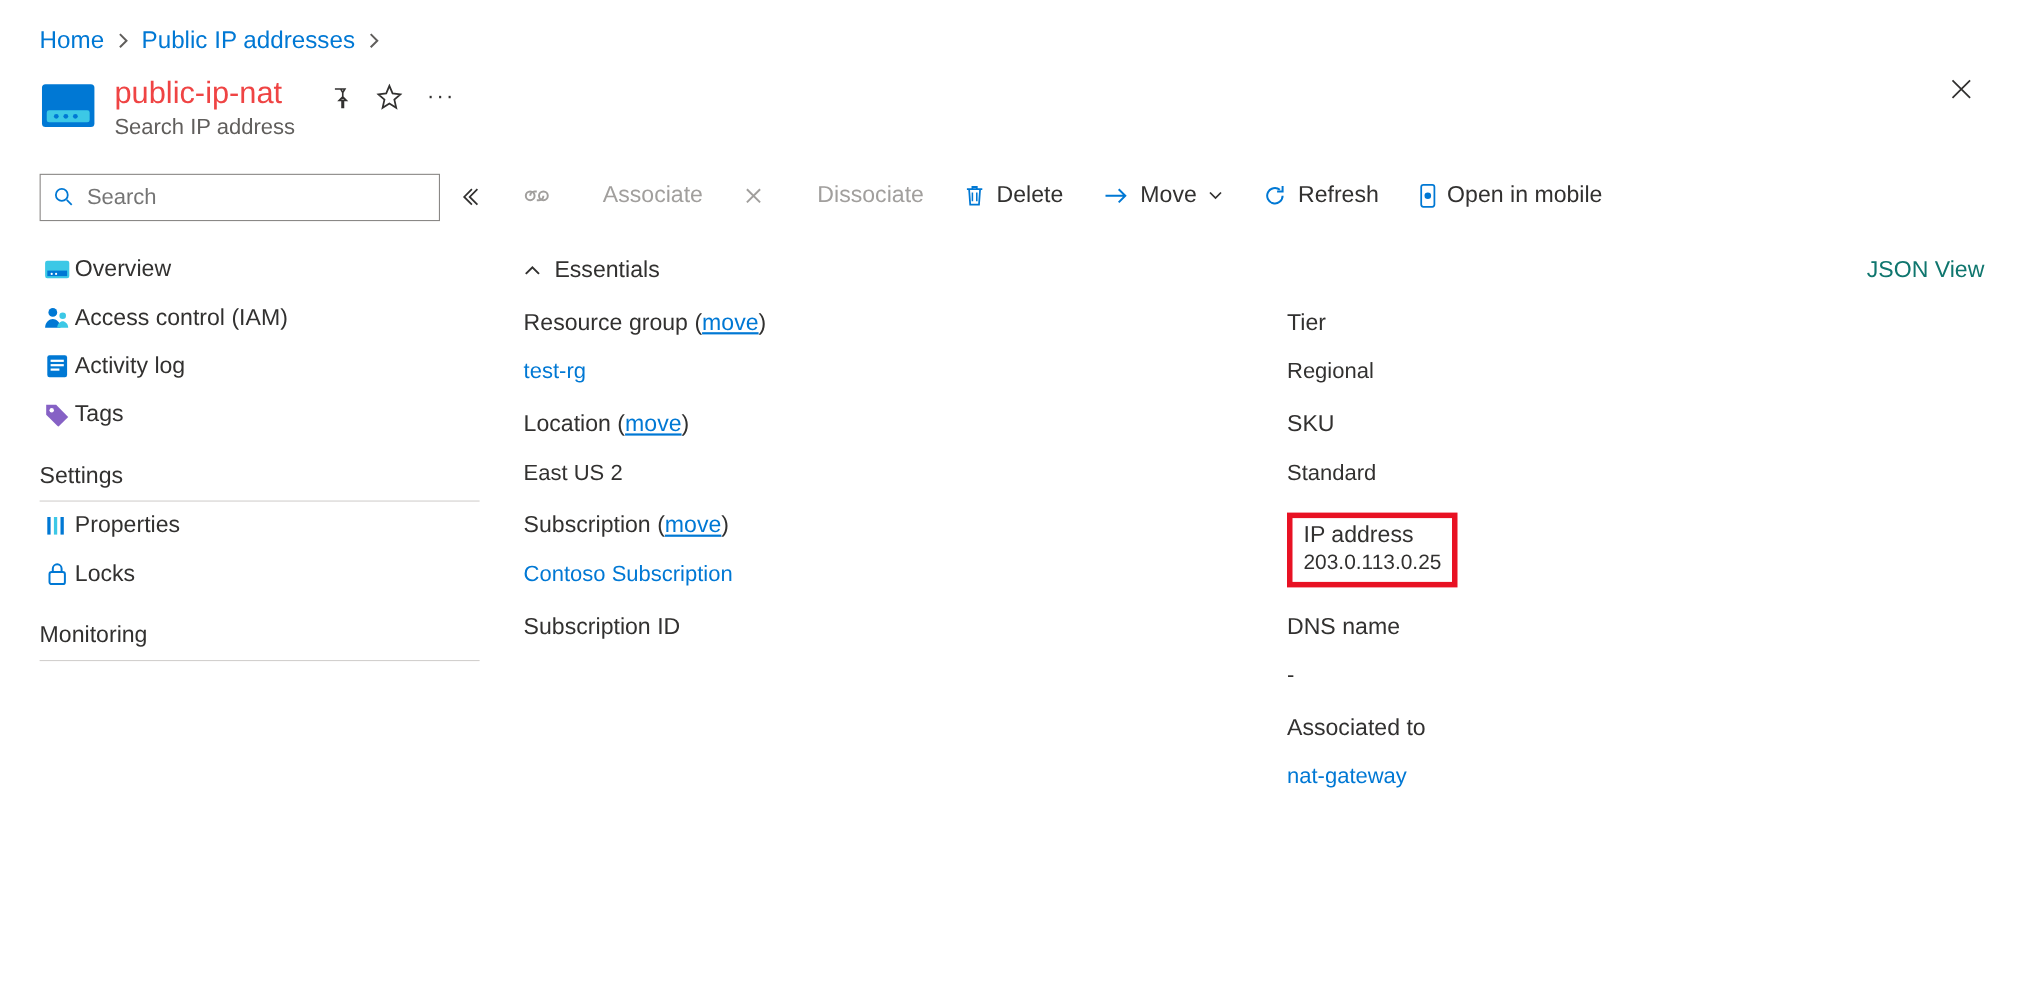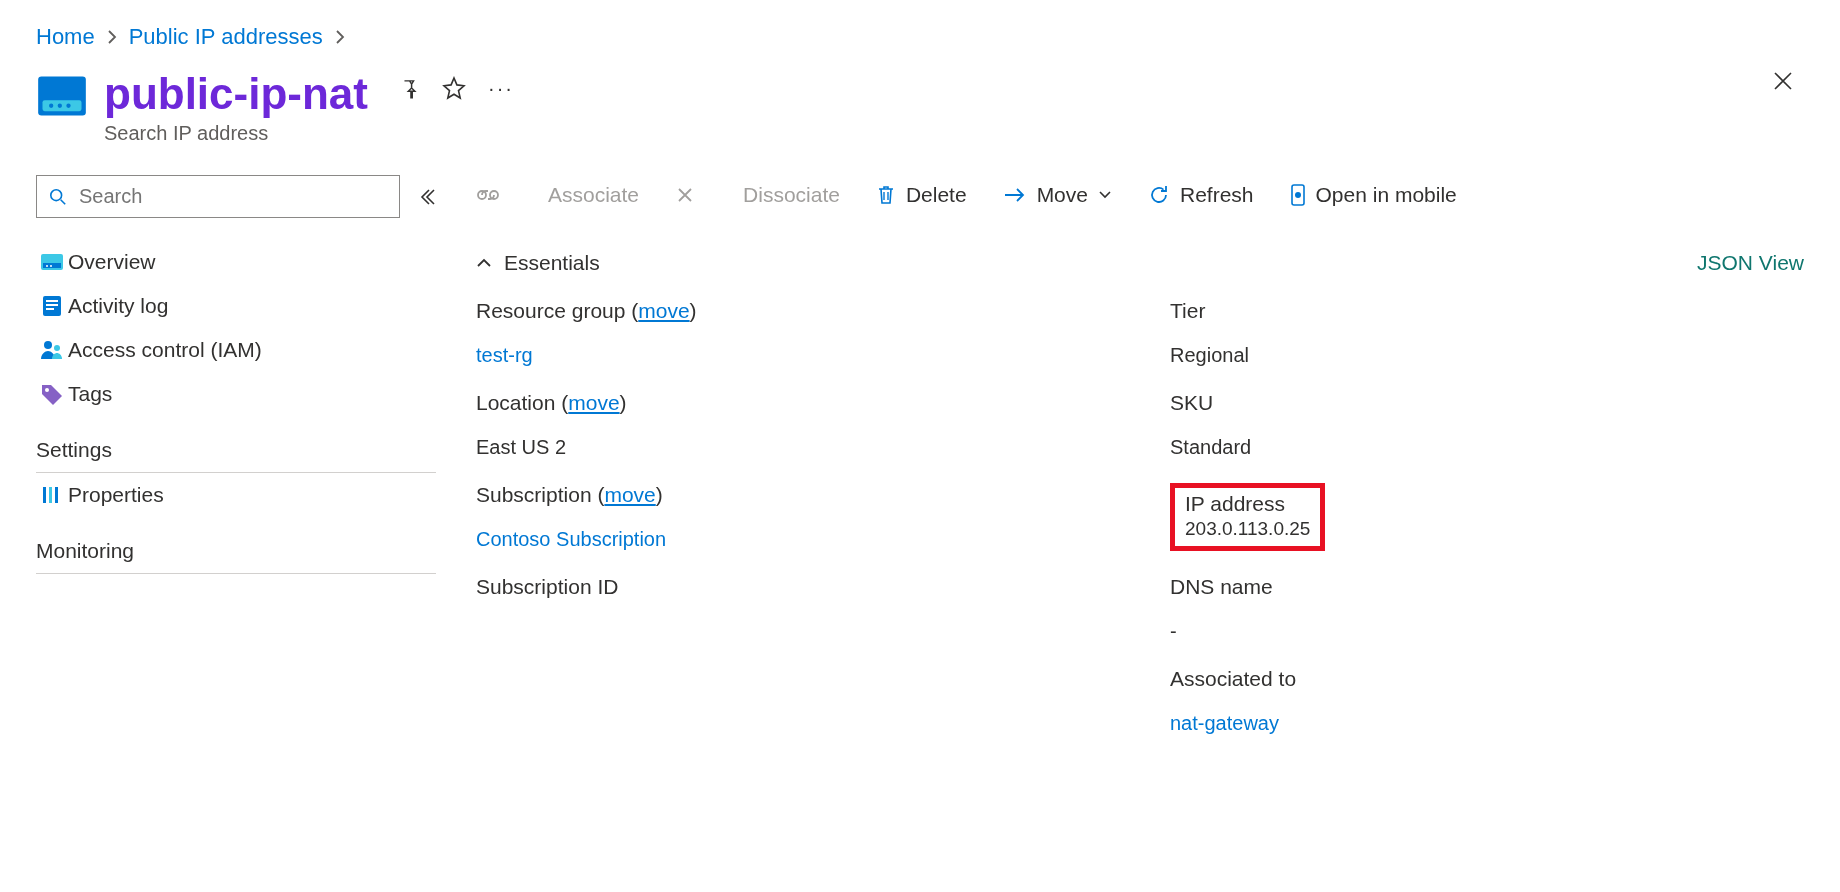--- a/index.html
+++ b/index.html
@@ -31,24 +31,24 @@
     gap: 16px;
   }
   .resource-icon {
     width: 52px;
     height: 52px;
     flex-shrink: 0;
   }
   .resource-title-block { display: flex; align-items: flex-start; flex: 1; }
   .title-text-stack { display: flex; flex-direction: column; }
   .resource-name {
-    font-size: 44px;
-    font-weight: 700;
+    font-size: 28px;
+    font-weight: 400;
     line-height: 1.1;
-    color: #6d28d9;
+    color: #ef4444;
   }
   .resource-subtype {
     font-size: 20px;
     color: #605e5c;
     margin-top: 4px;
   }
   .header-icons {
     display: flex;
     align-items: center;
     gap: 22px;
@@ -278,62 +278,71 @@
               <rect x="1" y="3" width="22" height="16" rx="2" fill="#3cc8e6"></rect>
               <rect x="3" y="12" width="18" height="5" fill="#0078d4"></rect>
               <circle cx="7" cy="15" r="1" fill="#fff"></circle>
               <circle cx="11" cy="15" r="1" fill="#fff"></circle>
             </svg>
         </span>
         <span>Overview</span>
       </div>
       <div class="nav-item">
         <span class="nic">
+          <svg width="24" height="22" viewBox="0 0 24 22">
+              <circle cx="8" cy="6" r="4" fill="#0078d4"></circle>
+              <path d="M1 20c0-5 4-8 7-8s7 3 7 8" fill="#0078d4"></path>
+              <circle cx="17" cy="9" r="3" fill="#3cc8e6"></circle>
+              <path d="M12 20c0-4 3-6 5-6s5 2 5 6" fill="#3cc8e6"></path>
+            </svg>
+        </span>
+        <span>Access control (IAM)</span>
+      </div>
+      <div class="nav-item">
+        <span class="nic">
           <svg width="22" height="24" viewBox="0 0 22 24">
               <rect x="2" y="2" width="18" height="20" rx="2" fill="#0078d4"></rect>
               <rect x="5" y="6" width="12" height="2" fill="#fff"></rect>
               <rect x="5" y="10" width="12" height="2" fill="#fff"></rect>
               <rect x="5" y="14" width="8" height="2" fill="#fff"></rect>
             </svg>
         </span>
         <span>Activity log</span>
       </div>
       <div class="nav-item">
         <span class="nic">
           <svg width="24" height="22" viewBox="0 0 24 22">
-              <circle cx="8" cy="6" r="4" fill="#0078d4"></circle>
-              <path d="M1 20c0-5 4-8 7-8s7 3 7 8" fill="#0078d4"></path>
-              <circle cx="17" cy="9" r="3" fill="#3cc8e6"></circle>
-              <path d="M12 20c0-4 3-6 5-6s5 2 5 6" fill="#3cc8e6"></path>
-            </svg>
-        </span>
-        <span>Access control (IAM)</span>
-      </div>
-      <div class="nav-item">
-        <span class="nic">
-          <svg width="24" height="22" viewBox="0 0 24 22">
               <path d="M2 2h9l11 11-9 9L2 11z" fill="#8661c5"></path>
               <circle cx="7" cy="7" r="2" fill="#fff"></circle>
             </svg>
         </span>
         <span>Tags</span>
       </div>
 
       <div class="nav-section">Settings</div>
 
       <div class="nav-item">
         <span class="nic">
           <svg width="22" height="22" viewBox="0 0 22 22">
               <rect x="2" y="3" width="3" height="16" fill="#0078d4"></rect>
               <rect x="8" y="3" width="3" height="16" fill="#3cc8e6"></rect>
               <rect x="14" y="3" width="3" height="16" fill="#0078d4"></rect>
             </svg>
         </span>
         <span>Properties</span>
       </div>
+      <div class="nav-item">
+        <span class="nic">
+          <svg width="20" height="24" viewBox="0 0 20 24">
+              <rect x="3" y="10" width="14" height="11" rx="2" fill="none" stroke="#0078d4" stroke-width="1.8"></rect>
+              <path d="M6 10V7a4 4 0 018 0v3" fill="none" stroke="#0078d4" stroke-width="1.8"></path>
+            </svg>
+        </span>
+        <span>Locks</span>
+      </div>
 
       <div class="nav-section">Monitoring</div>
     </div>
   </div>
 
   <div class="main">
 
     <div class="toolbar">
       <div class="tb-item disabled">
         <span>

